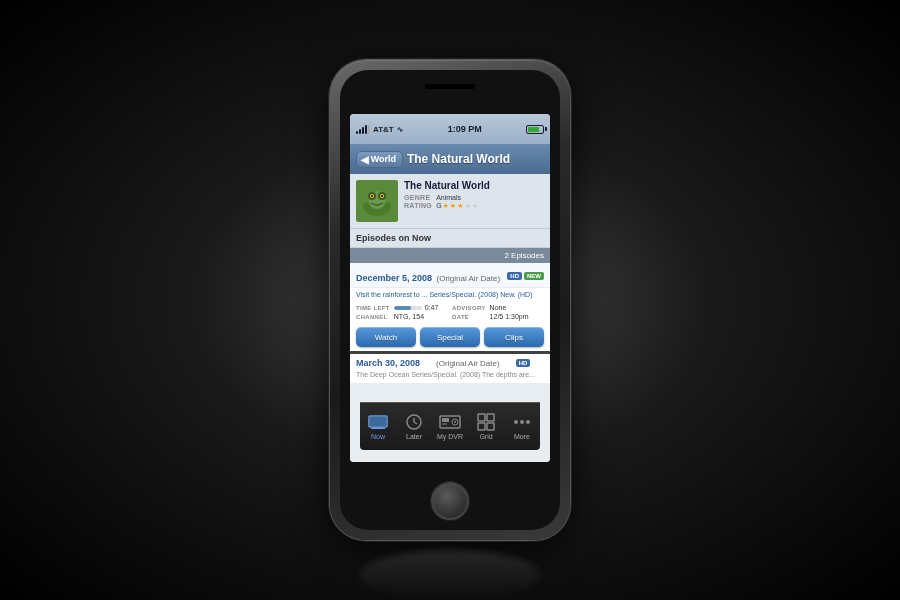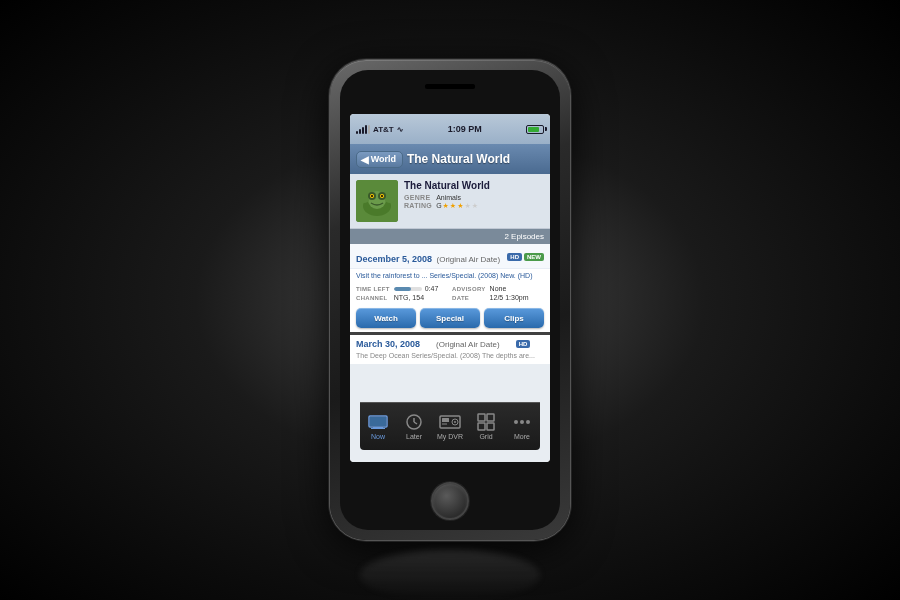--- a/index.html
+++ b/index.html
@@ -385,21 +385,21 @@
       gap: 4px;
       justify-content: center;
     }
 
     .action-btn {
       flex: 1;
       height: 20px;
       border-radius: 5px;
       border: none;
       font-size: 8px;
-      font-weight: bold;
+      font-weight: normal;
       color: #fff;
       cursor: pointer;
       display: flex;
       align-items: center;
       justify-content: center;
       text-shadow: 0 1px 1px rgba(0,0,0,0.3);
     }
 
     .btn-watch {
       background: linear-gradient(to bottom, #5a9adc 0%, #2a6aac 100%);
@@ -573,20 +573,21 @@
                 <span class="star" style="color:#f0a000;">★</span>
                 <span class="star" style="color:#f0a000;">★</span>
                 <span class="star" style="color:#f0a000;">★</span>
                 <span class="star" style="color:#ccc;">★</span>
                 <span class="star" style="color:#ccc;">★</span>
               </div>
             </div>
           </div>
         </div>
 
+        <div class="section-header">Episodes on Now</div>
 
         <div class="episodes-count">2 Episodes</div>
 
         <div class="episode-card">
           <div class="episode-header">
             <div>
               <span class="episode-date">December 5, 2008</span>
               <span class="episode-date-sub">(Original Air Date)</span>
             </div>
             <div class="episode-badges">

